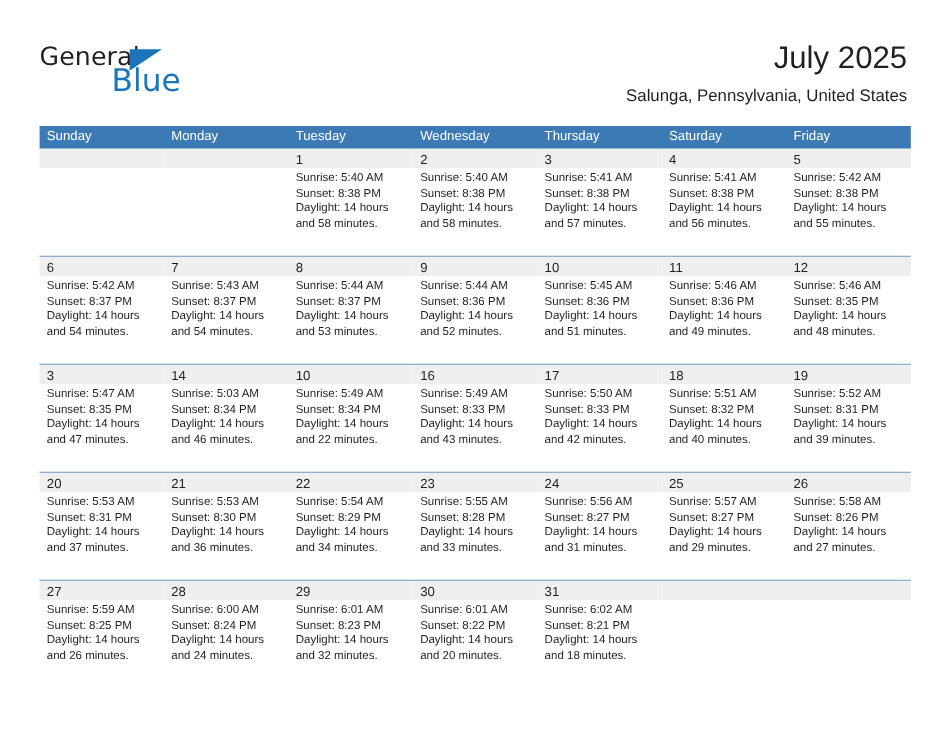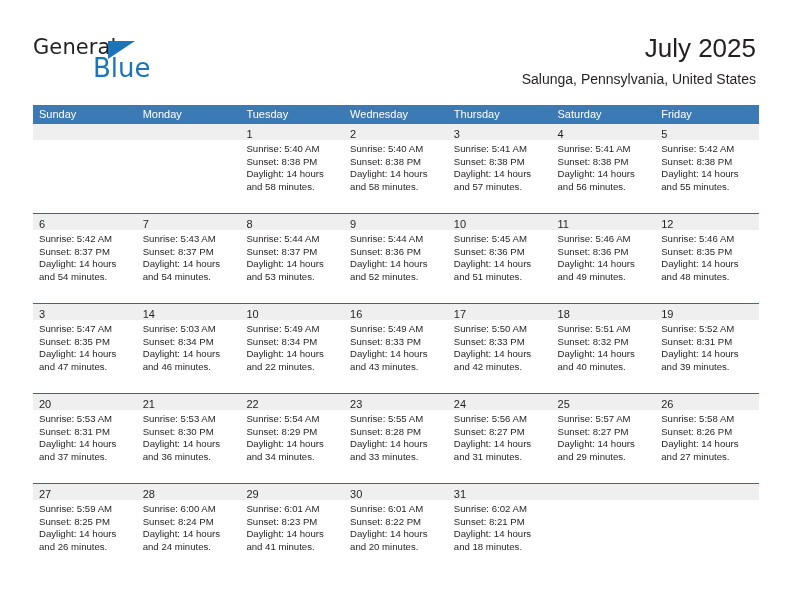--- a/index.html
+++ b/index.html
@@ -455,21 +455,21 @@
               <div>Daylight: 14 hours</div>
               <div>and 24 minutes.</div>
             </div>
           </div>
           <div class="day-cell">
             <div class="date-band"><span class="date-num">29</span></div>
             <div class="info">
               <div>Sunrise: 6:01 AM</div>
               <div>Sunset: 8:23 PM</div>
               <div>Daylight: 14 hours</div>
-              <div>and 41 minutes.</div>
+              <div>and 32 minutes.</div>
             </div>
           </div>
           <div class="day-cell">
             <div class="date-band"><span class="date-num">30</span></div>
             <div class="info">
               <div>Sunrise: 6:01 AM</div>
               <div>Sunset: 8:22 PM</div>
               <div>Daylight: 14 hours</div>
               <div>and 20 minutes.</div>
             </div>

